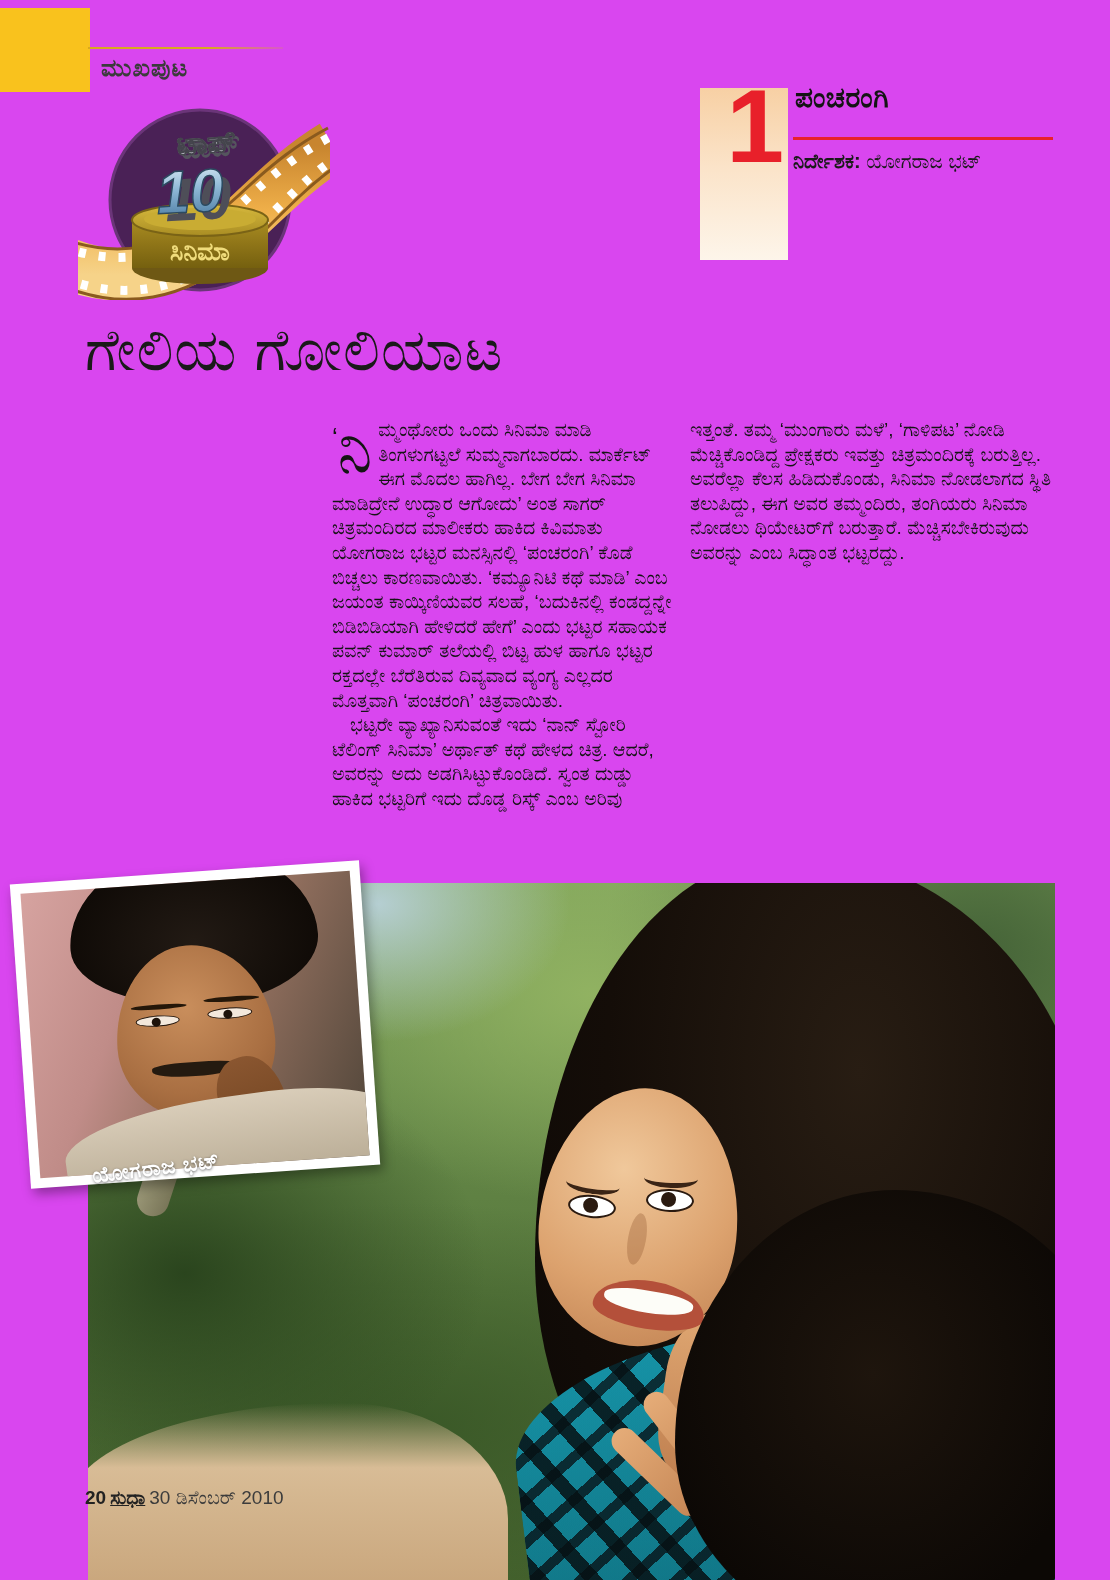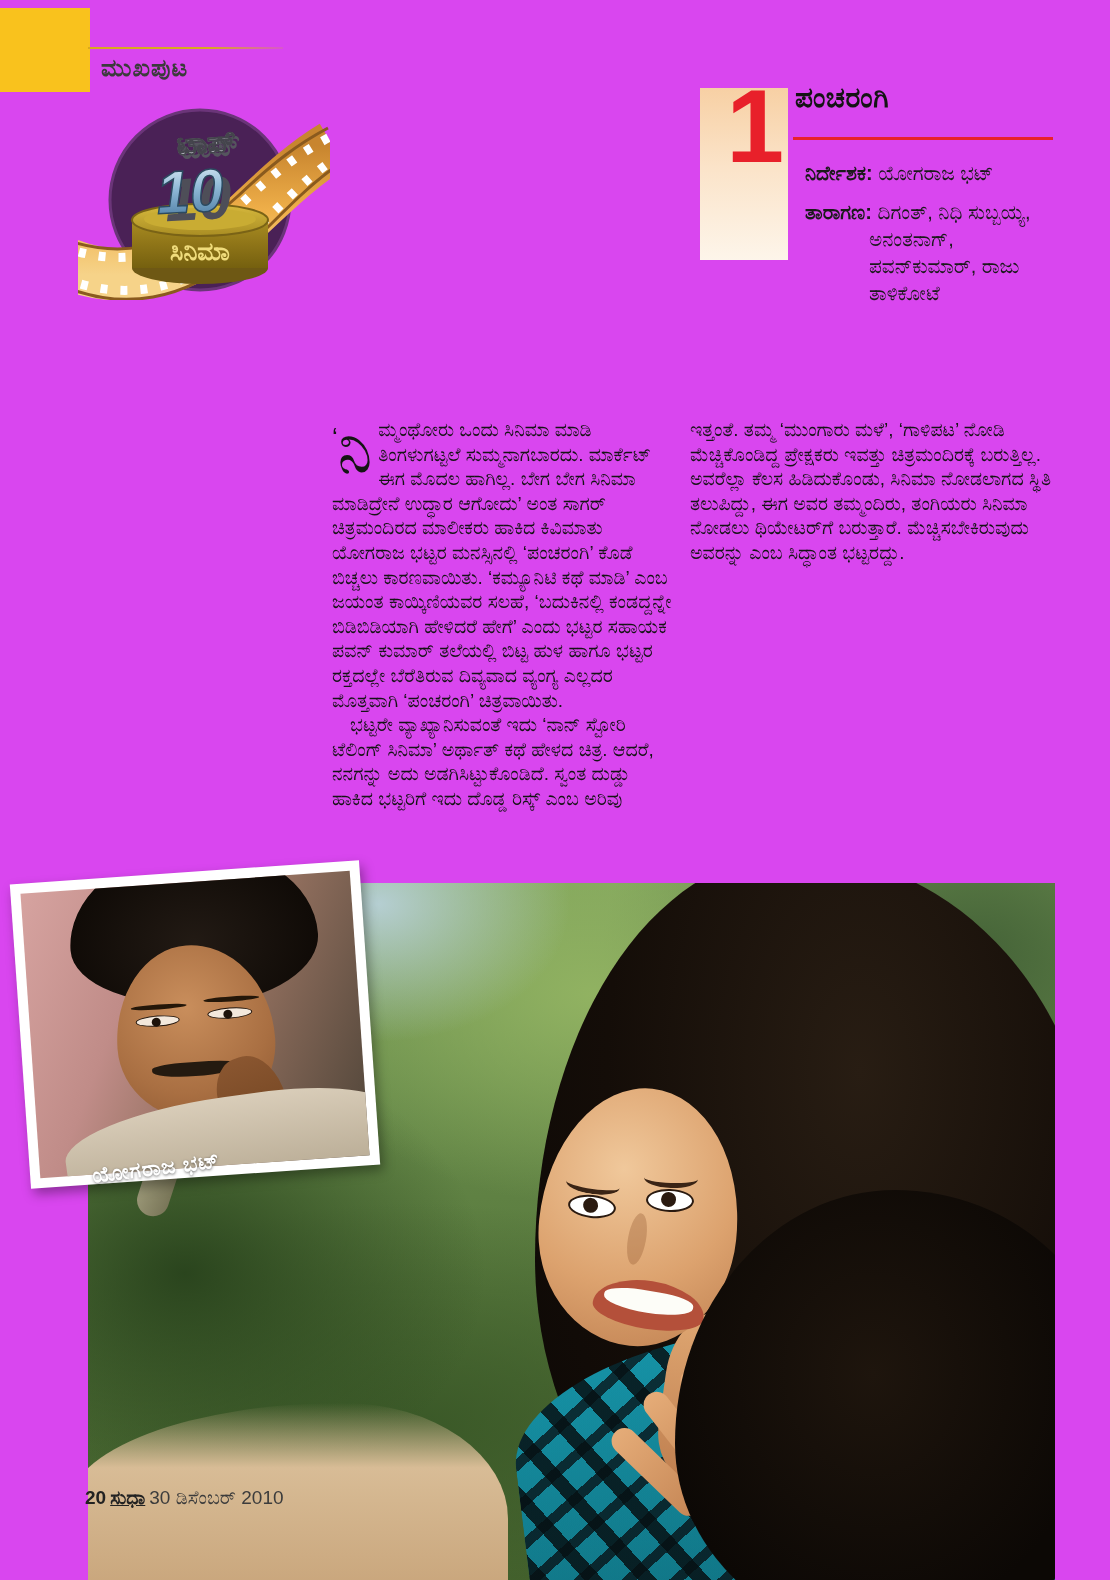--- a/index.html
+++ b/index.html
@@ -15,21 +15,21 @@
   
   .logo{position:absolute;left:78px;top:100px;width:252px;height:200px;}
 
   
   .rank-box{position:absolute;left:700px;top:88px;width:88px;height:172px;
             background:linear-gradient(180deg,#F7D0A4 0%,#FBE3C8 45%,#FDF5EA 100%);}
   .rank-number{position:absolute;right:4px;top:-14px;font-size:104px;font-weight:bold;color:#E8202A;line-height:1;}
   .movie-title{position:absolute;left:795px;top:82px;font-size:28px;font-weight:bold;color:#141414;letter-spacing:.5px;}
   .red-rule{position:absolute;left:793px;top:137px;width:260px;height:3px;background:#E8222B;}
   .credits{position:absolute;left:793px;top:148px;width:275px;font-size:20px;line-height:27px;color:#1a1a1a;}
-  .credit-row{margin:12px;padding-left:64px;text-indent:-64px;}
+  .credit-row{margin:0;padding-left:64px;text-indent:-64px;}
   .credit-label{font-weight:bold;}
 
   
   .headline{position:absolute;left:85px;top:316px;font-size:58px;font-weight:500;color:#1A1A1A;letter-spacing:1px;}
 
   
   .col{position:absolute;top:418px;font-size:19px;line-height:24.6px;color:#141414;}
   .col1{left:332px;width:344px;}
   .col2{left:690px;width:368px;}
   .col p{margin:0;}
@@ -182,27 +182,27 @@
     </svg>
   </div>
 
   <div class="rank-box">
     <div class="rank-number">1</div>
   </div>
   <div class="movie-title">ಪಂಚರಂಗಿ</div>
   <div class="red-rule"></div>
   <div class="credits">
     <p class="credit-row"><span class="credit-label">ನಿರ್ದೇಶಕ:</span> <span>ಯೋಗರಾಜ ಭಟ್</span></p>
-    <p class="credit-row"><span class="credit-label">ತಾರಾಗಣ:</span> <span>ದಿಗಂತ್, ನಿಧಿ ಸುಬ್ಬಯ್ಯ, ಅನಂತನಾಗ್, ಪವನ್‌ಕುಮಾರ್, ರಾಜು ತಾಳಿಕೋಟೆ</span></p>
-  </div>
-
+  </div>
+
+  <div class="headline">ಗೇಲಿಯ ಗೋಲಿಯಾಟ</div>
 
   <div class="col col1">
     <p><span class="dropcap-wrap"><span class="drop-quote">‘</span><span class="dropcap">ನಿ</span></span><span>ಮ್ಮಂಥೋರು ಒಂದು ಸಿನಿಮಾ ಮಾಡಿ ತಿಂಗಳುಗಟ್ಟಲೆ ಸುಮ್ಮನಾಗಬಾರದು. ಮಾರ್ಕೆಟ್ ಈಗ ಮೊದಲ ಹಾಗಿಲ್ಲ. ಬೇಗ ಬೇಗ ಸಿನಿಮಾ ಮಾಡಿದ್ರೇನೆ ಉದ್ಧಾರ ಆಗೋದು’ ಅಂತ ಸಾಗರ್ ಚಿತ್ರಮಂದಿರದ ಮಾಲೀಕರು ಹಾಕಿದ ಕಿವಿಮಾತು ಯೋಗರಾಜ ಭಟ್ಟರ ಮನಸ್ಸಿನಲ್ಲಿ ‘ಪಂಚರಂಗಿ’ ಕೊಡೆ ಬಿಚ್ಚಲು ಕಾರಣವಾಯಿತು. ‘ಕಮ್ಯೂನಿಟಿ ಕಥೆ ಮಾಡಿ’ ಎಂಬ ಜಯಂತ ಕಾಯ್ಕಿಣಿಯವರ ಸಲಹೆ, ‘ಬದುಕಿನಲ್ಲಿ ಕಂಡದ್ದನ್ನೇ ಬಿಡಿಬಿಡಿಯಾಗಿ ಹೇಳಿದರೆ ಹೇಗೆ’ ಎಂದು ಭಟ್ಟರ ಸಹಾಯಕ ಪವನ್ ಕುಮಾರ್ ತಲೆಯಲ್ಲಿ ಬಿಟ್ಟ ಹುಳ ಹಾಗೂ ಭಟ್ಟರ ರಕ್ತದಲ್ಲೇ ಬೆರೆತಿರುವ ದಿವ್ಯವಾದ ವ್ಯಂಗ್ಯ ಎಲ್ಲದರ ಮೊತ್ತವಾಗಿ ‘ಪಂಚರಂಗಿ’ ಚಿತ್ರವಾಯಿತು.</span></p>
-    <p class="indent">ಭಟ್ಟರೇ ವ್ಯಾಖ್ಯಾನಿಸುವಂತೆ ಇದು ‘ನಾನ್ ಸ್ಟೋರಿ ಟೆಲಿಂಗ್ ಸಿನಿಮಾ’ ಅರ್ಥಾತ್ ಕಥೆ ಹೇಳದ ಚಿತ್ರ. ಆದರೆ, ನನಗನ್ನು ಅದು ಅಡಗಿಸಿಟ್ಟುಕೊಂಡಿದೆ. ಸ್ವಂತ ದುಡ್ಡು ಹಾಕಿದ ಭಟ್ಟರಿಗೆ ಇದು ದೊಡ್ಡ ರಿಸ್ಕ್ ಎಂಬ ಅರಿವು</p>
+    <p class="indent">ಭಟ್ಟರೇ ವ್ಯಾಖ್ಯಾನಿಸುವಂತೆ ಇದು ‘ನಾನ್ ಸ್ಟೋರಿ ಟೆಲಿಂಗ್ ಸಿನಿಮಾ’ ಅರ್ಥಾತ್ ಕಥೆ ಹೇಳದ ಚಿತ್ರ. ಆದರೆ, ಅವರನ್ನು ಅದು ಅಡಗಿಸಿಟ್ಟುಕೊಂಡಿದೆ. ಸ್ವಂತ ದುಡ್ಡು ಹಾಕಿದ ಭಟ್ಟರಿಗೆ ಇದು ದೊಡ್ಡ ರಿಸ್ಕ್ ಎಂಬ ಅರಿವು</p>
   </div>
   <div class="col col2">
     <p>ಇತ್ತಂತೆ. ತಮ್ಮ ‘ಮುಂಗಾರು ಮಳೆ’, ‘ಗಾಳಿಪಟ’ ನೋಡಿ ಮೆಚ್ಚಿಕೊಂಡಿದ್ದ ಪ್ರೇಕ್ಷಕರು ಇವತ್ತು ಚಿತ್ರಮಂದಿರಕ್ಕೆ ಬರುತ್ತಿಲ್ಲ. ಅವರೆಲ್ಲಾ ಕೆಲಸ ಹಿಡಿದುಕೊಂಡು, ಸಿನಿಮಾ ನೋಡಲಾಗದ ಸ್ಥಿತಿ ತಲುಪಿದ್ದು, ಈಗ ಅವರ ತಮ್ಮಂದಿರು, ತಂಗಿಯರು ಸಿನಿಮಾ ನೋಡಲು ಥಿಯೇಟರ್‌ಗೆ ಬರುತ್ತಾರೆ. ಮೆಚ್ಚಿಸಬೇಕಿರುವುದು ಅವರನ್ನು ಎಂಬ ಸಿದ್ಧಾಂತ ಭಟ್ಟರದ್ದು.</p>
   </div>
 
   <div class="main-photo">
     <div class="palm-trunk"></div>
     <div class="sand"></div>
     <div class="hair-back"></div>
     <div class="shirt"></div>

